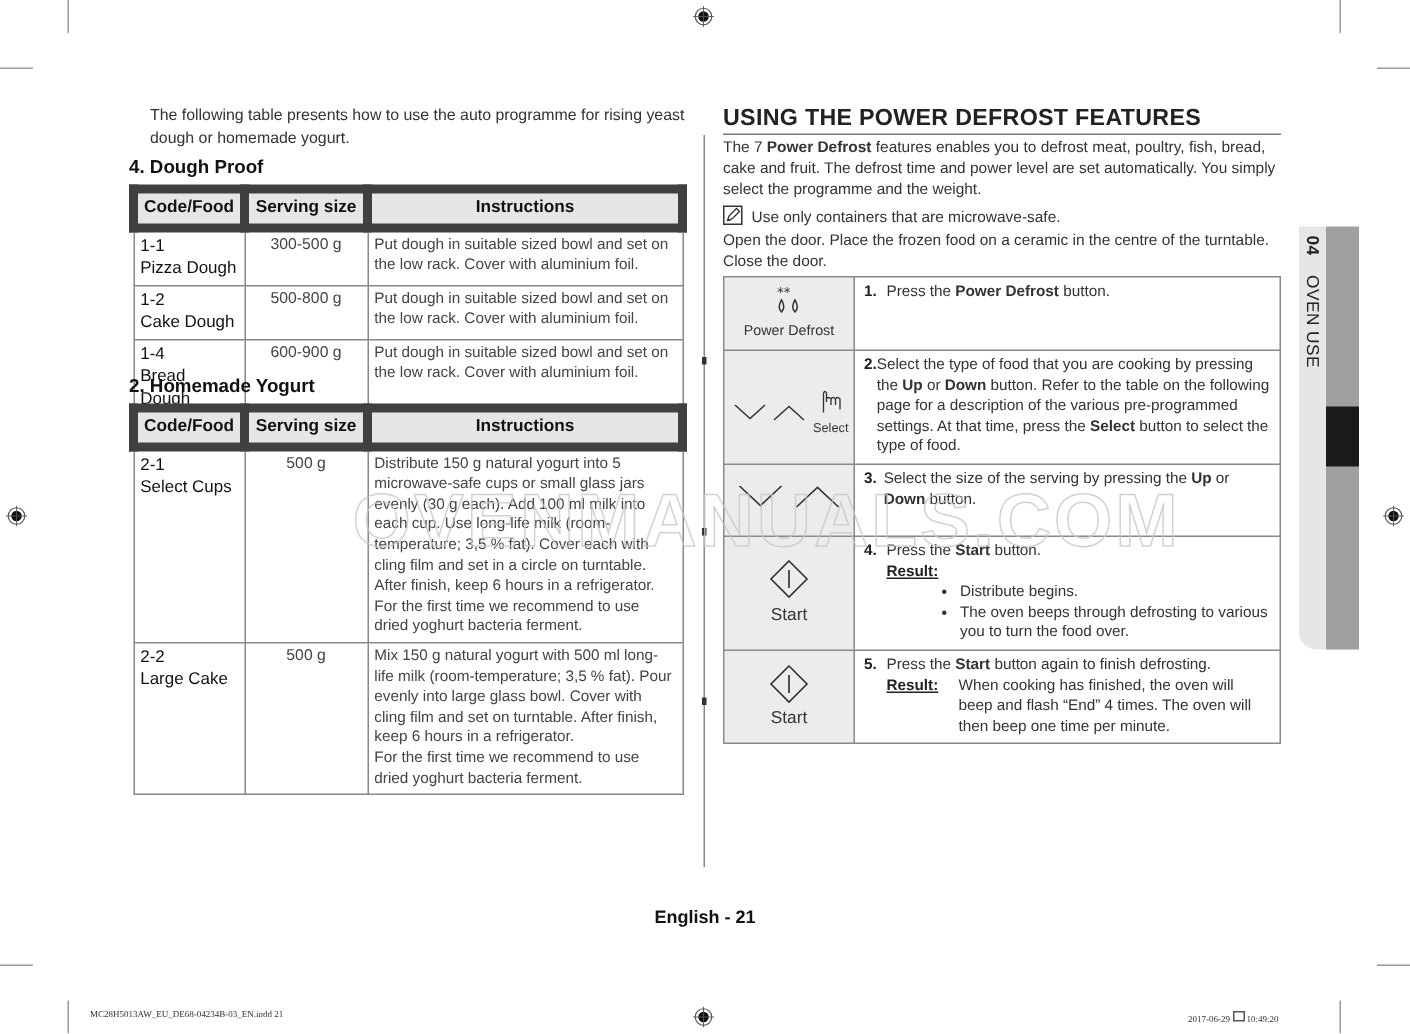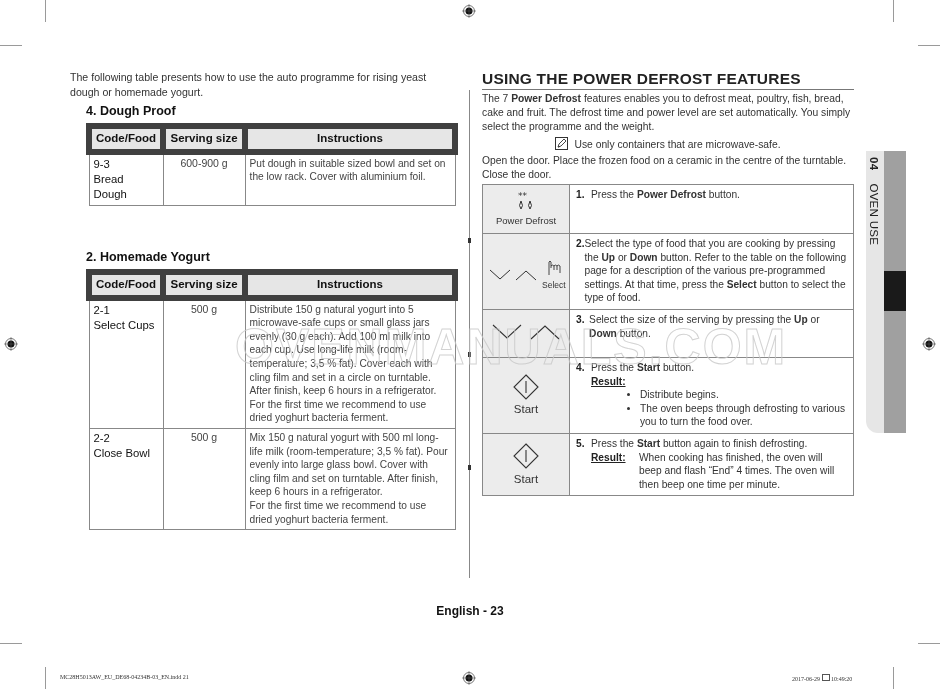--- a/index.html
+++ b/index.html
@@ -4,21 +4,21 @@
 <style>
   html, body { margin:0; padding:0; background:#fff; }
   body { width:940px; height:689px; position:relative; overflow:hidden;
          font-family:"Liberation Sans", sans-serif; color:#222; }
   .abs { position:absolute; }
   
   .crop { position:absolute; background:#9a9a9a; }
   
   .reg { position:absolute; width:14px; height:14px; }
   
-  .intro { left:70px; top:70px; width:370px; font-size:10.6px; line-height:14.5px; color:#333; }
+  .intro { left:100px; top:70px; width:370px; font-size:10.6px; line-height:14.5px; color:#333; }
   .h2 { font-size:12.5px; font-weight:bold; color:#111; }
   table.t { position:absolute; border-collapse:collapse; font-size:10.5px; line-height:13.6px; }
   table.t th { background:#e6e6e6; border:6px solid #404040; font-weight:bold; font-size:11.5px; padding:3px 4px; color:#111; text-align:center; }
   table.t td { border:1px solid #888; padding:2px 4px 3px 4px; vertical-align:top; }
   td.code { font-weight:normal; font-size:11.3px; color:#111; line-height:15px; }
   td.serv { text-align:center; color:#444; }
   td.instr { color:#444; font-size:10.2px; }
   
   .vdivider { position:absolute; left:469px; top:90px; width:1px; height:488px; background:#888; }
   .vdot { position:absolute; left:468px; width:3px; height:5px; background:#333; }
@@ -94,21 +94,31 @@
       <col style="width:82px">
       <col>
     </colgroup>
   <tbody>
       <tr>
     <th>Code/Food</th>
     <th>Serving size</th>
     <th>Instructions</th>
   </tr>
   <tr>
-    <td class="code"><span>9-3</span><br><span>Bread Dough</span></td>
+    <td class="code"><span>1-1</span><br><span>Pizza Dough</span></td>
+    <td class="serv">300-500 g</td>
+    <td class="instr">Put dough in suitable sized bowl and set on the low rack. Cover with aluminium foil.</td>
+  </tr>
+  <tr>
+    <td class="code"><span>1-2</span><br><span>Cake Dough</span></td>
+    <td class="serv">500-800 g</td>
+    <td class="instr">Put dough in suitable sized bowl and set on the low rack. Cover with aluminium foil.</td>
+  </tr>
+  <tr>
+    <td class="code"><span>1-4</span><br><span>Bread Dough</span></td>
     <td class="serv">600-900 g</td>
     <td class="instr">Put dough in suitable sized bowl and set on the low rack. Cover with aluminium foil.</td>
   </tr>
 </tbody>
   </table>
 
 <div class="abs h2" style="left:86px;top:250px;">2. Homemade Yogurt</div>
 
 <table class="t" style="left:86px;top:269px;width:372px;">
   <colgroup>
@@ -124,40 +134,40 @@
   </tr>
   <tr>
     <td class="code"><span>2-1</span><br><span>Select Cups</span></td>
     <td class="serv">500 g</td>
     <td class="instr">
           <div>Distribute 150 g natural yogurt into 5 microwave-safe cups or small glass jars evenly (30 g each). Add 100 ml milk into each cup. Use long-life milk (room-temperature; 3,5 % fat). Cover each with cling film and set in a circle on turntable. After finish, keep 6 hours in a refrigerator.</div>
           <div>For the first time we recommend to use dried yoghurt bacteria ferment.</div>
         </td>
   </tr>
   <tr>
-    <td class="code"><span>2-2</span><br><span>Close Bowl</span></td>
+    <td class="code"><span>2-2</span><br><span>Large Cake</span></td>
     <td class="serv">500 g</td>
     <td class="instr">
           <div>Mix 150 g natural yogurt with 500 ml long-life milk (room-temperature; 3,5 % fat). Pour evenly into large glass bowl. Cover with cling film and set on turntable. After finish, keep 6 hours in a refrigerator.</div>
           <div>For the first time we recommend to use dried yoghurt bacteria ferment.</div>
         </td>
   </tr>
 </tbody>
   </table>
 
 <div class="vdivider"></div>
 <div class="vdot" style="top:238px;"></div>
 <div class="vdot" style="top:352px;"></div>
 <div class="vdot" style="top:465px;"></div>
 
 <div class="abs rtitle">USING THE POWER DEFROST FEATURES</div>
 
 <div class="abs rtext" style="top:92px;"><span>The 7 </span><b>Power Defrost</b><span> features enables you to defrost meat, poultry, fish, bread, cake and fruit. The defrost time and power level are set automatically. You simply select the programme and the weight.</span></div>
 
-<div class="abs rtext" style="top:137px;text-align:center;">
+<div class="abs rtext" style="top:137px;">
   <span class="note-icon"><svg width="11" height="11" viewBox="0 0 11 11" style="position:absolute;left:0;top:0;">
         <path d="M2 9 L3 6 L8 1 L10 3 L5 8 Z" fill="none" stroke="#333" stroke-width="0.9"></path>
         <line x1="2" y1="9" x2="4" y2="8.5" stroke="#333" stroke-width="0.9"></line>
       </svg></span><span>Use only containers that are microwave-safe.</span>
 </div>
 
 <div class="abs rtext" style="top:154px;">Open the door. Place the frozen food on a ceramic in the centre of the turntable. Close the door.</div>
 
 <table class="steps">
 
@@ -253,16 +263,16 @@
 
 <div class="sidetab">
   <div class="side-light"></div>
   <div class="side-dark"></div>
   <div class="side-black"></div>
   <div class="side-label"><b>04</b>&nbsp;&nbsp;<span>OVEN USE</span></div>
 </div>
 
 <div class="watermark">OVENMANUALS.COM</div>
 
-<div class="footer">English - 23</div>
+<div class="footer">English - 21</div>
 
 <div class="slug" style="left:60px;">MC28H5013AW_EU_DE68-04234B-03_EN.indd   21</div>
 <div class="slug" style="left:792px;"><span>2017-06-29</span> <span style="display:inline-block;width:6px;height:5px;border:0.5px solid #555;vertical-align:0;"></span> <span>10:49:20</span></div>
 
 </body></html>

